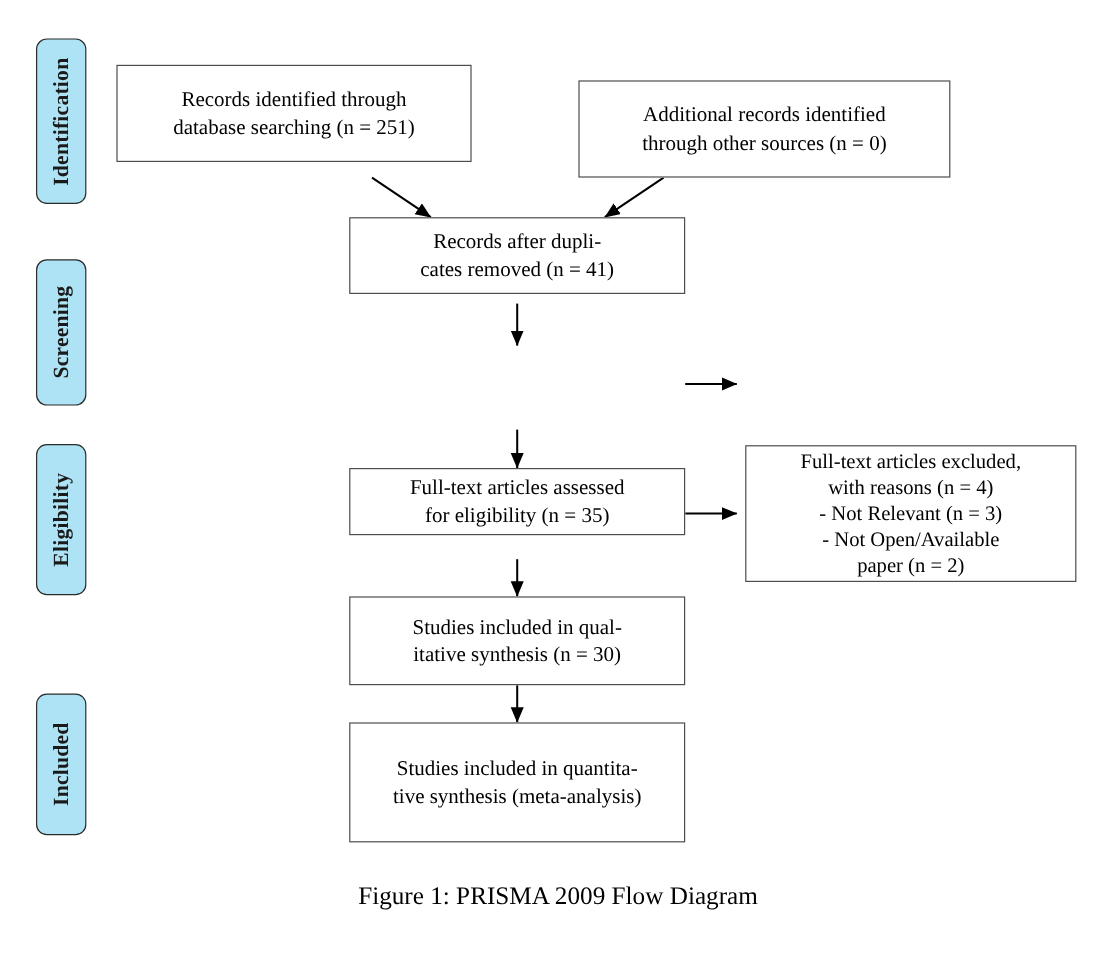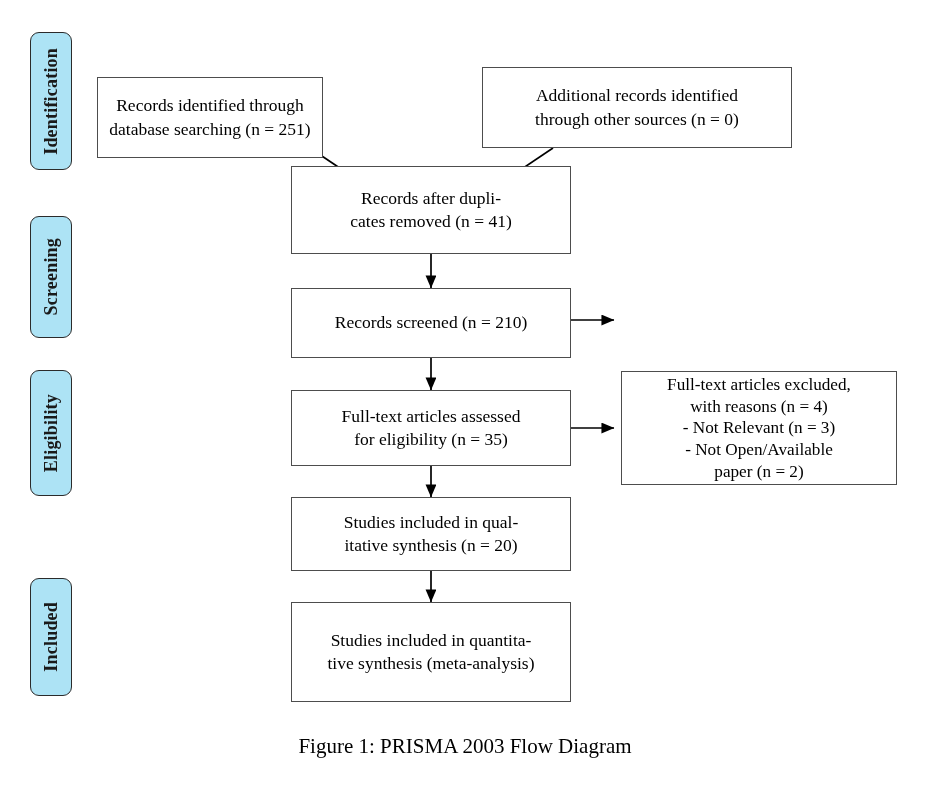--- a/index.html
+++ b/index.html
@@ -121,58 +121,55 @@
 
     <line x1="431" y1="358" x2="431" y2="390" stroke="#000000" stroke-width="1.7" marker-end="url(#arrowhead)"></line>
 
     <line x1="571" y1="428" x2="614" y2="428" stroke="#000000" stroke-width="1.7" marker-end="url(#arrowhead)"></line>
 
     <line x1="431" y1="466" x2="431" y2="497" stroke="#000000" stroke-width="1.7" marker-end="url(#arrowhead)"></line>
 
     <line x1="431" y1="571" x2="431" y2="602" stroke="#000000" stroke-width="1.7" marker-end="url(#arrowhead)"></line>
   </svg>
 
-  <div class="flow-box" style="left:97px; top:77px; width:226px; height:81px;">
+  <div class="flow-box" style="left:97px; top:54px; width:296px; height:81px;">
     <span class="box-text">Records identified through
 database searching (n = 251)</span>
   </div>
 
   <div class="flow-box" style="left:482px; top:67px; width:310px; height:81px;">
     <span class="box-text">Additional records identified
 through other sources (n = 0)</span>
   </div>
 
-  <div class="flow-box" style="left:291px; top:166px; width:280px; height:88px;">
+  <div class="flow-box" style="left:291px; top:181px; width:280px; height:64px;">
     <span class="box-text">Records after dupli-
 cates removed (n = 41)</span>
   </div>
 
-  <div class="flow-box" style="left:291px; top:288px; width:280px; height:70px;">
-    <span class="box-text">Records screened (n = 210)</span>
-  </div>
 
 
-  <div class="flow-box" style="left:291px; top:390px; width:280px; height:76px;">
+  <div class="flow-box" style="left:291px; top:390px; width:280px; height:56px;">
     <span class="box-text">Full-text articles assessed
 for eligibility (n = 35)</span>
   </div>
 
   <div class="flow-box reasons" style="left:621px; top:371px; width:276px; height:114px;">
     <span class="box-text">Full-text articles excluded,
 with reasons (n = 4)
 - Not Relevant (n = 3)
 - Not Open/Available
 paper (n = 2)</span>
   </div>
 
   <div class="flow-box" style="left:291px; top:497px; width:280px; height:74px;">
     <span class="box-text">Studies included in qual-
-itative synthesis (n = 20)</span>
+itative synthesis (n = 30)</span>
   </div>
 
   <div class="flow-box" style="left:291px; top:602px; width:280px; height:100px;">
     <span class="box-text">Studies included in quantita-
 tive synthesis (meta-analysis)</span>
   </div>
 
-  <div id="caption">Figure 1: PRISMA 2003 Flow Diagram</div>
+  <div id="caption">Figure 1: PRISMA 2009 Flow Diagram</div>
 
 </div>
 
 </body></html>

